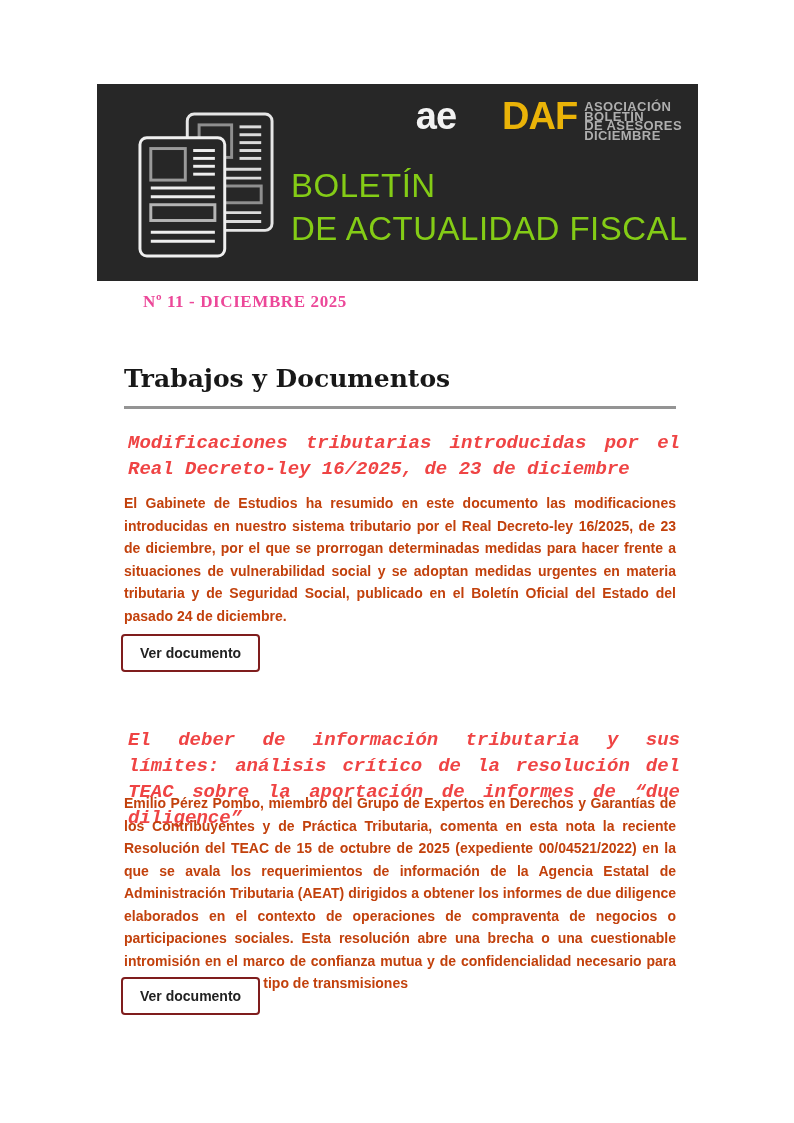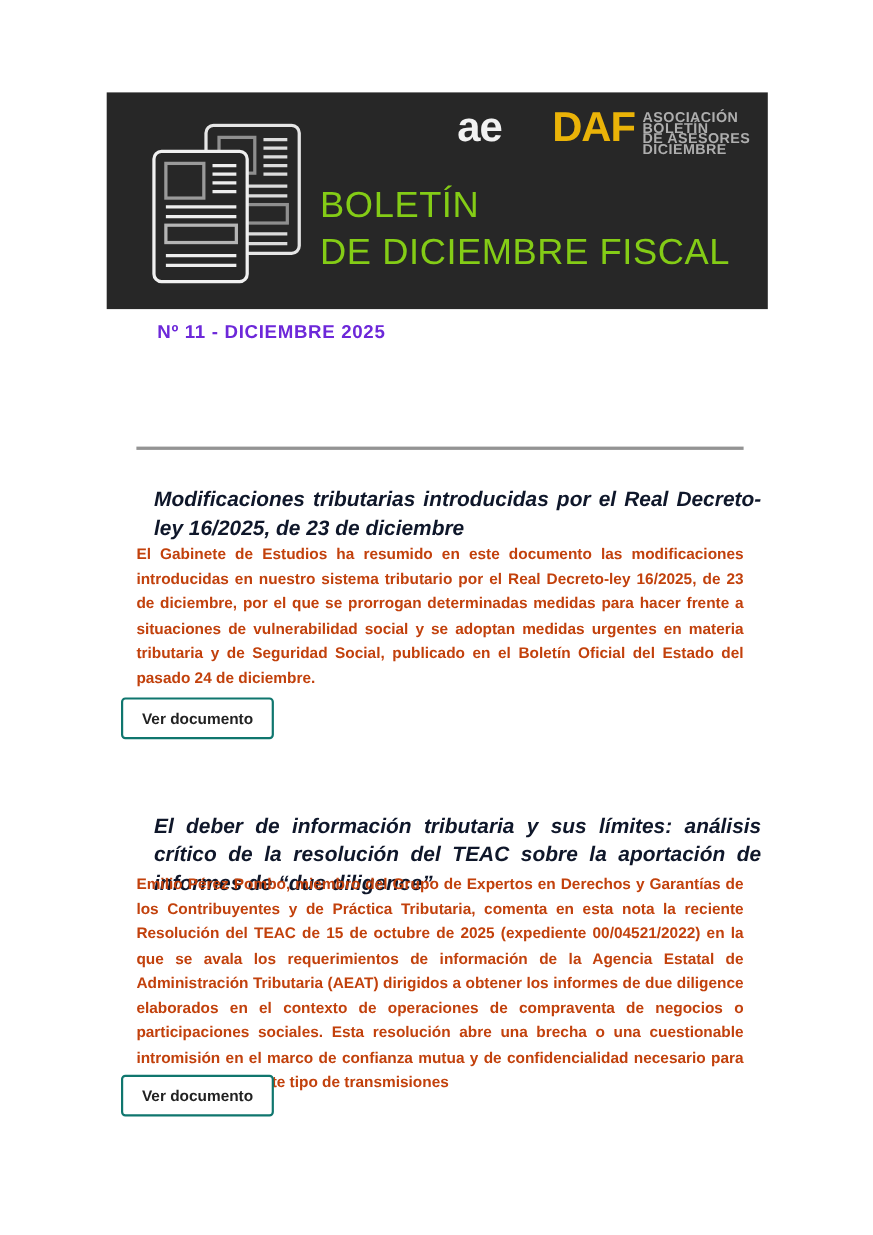--- a/index.html
+++ b/index.html
@@ -60,25 +60,25 @@
     font-weight: bold;
     color: #aeaeae;
     line-height: 9.5px;
     letter-spacing: 0.4px;
   }
   
   .issue {
     position: absolute;
     left: 143px;
     top: 292px;
-    font-family: Liberation Sans, sans-serif;
+    font-family: Liberation Serif, serif;
     font-weight: bold;
     font-size: 17px;
     letter-spacing: 0.6px;
-    color: #6d28d9;
+    color: #ec4899;
   }
   
   .section-heading {
     position: absolute;
     left: 124px;
     top: 364px;
     width: 552px;
     margin: 0;
     font-family: "DejaVu Serif", serif;
     font-weight: bold;
@@ -91,49 +91,49 @@
     top: 398px;
     width: 552px;
     height: 3px;
     border: none;
   }
   
   .article-title {
     position: absolute;
     left: 124px;
     width: 552px;
-    margin: 16px;
-    font-family: Liberation Sans, sans-serif;
+    margin: 4px;
+    font-family: Liberation Mono, monospace;
     font-style: italic;
     font-weight: bold;
     font-size: 19px;
     line-height: 26px;
-    color: #0f172a;
+    color: #ef4444;
     text-align: justify;
   }
   .article-body {
     position: absolute;
     left: 124px;
     width: 552px;
     margin: 0;
     font-family: "Liberation Sans", sans-serif;
     font-weight: bold;
     font-size: 14px;
     line-height: 22.5px;
     color: #c2410c;
     text-align: justify;
   }
   .view-doc-btn {
     position: absolute;
-    left: 110px;
+    left: 121px;
     box-sizing: border-box;
     height: 38px;
     padding: 0 17px;
     background: #ffffff;
-    border: 2px solid #0f766e;
+    border: 2px solid #7f1d1d;
     border-radius: 4px;
     font-family: "Liberation Sans", sans-serif;
     font-weight: bold;
     font-size: 14px;
     color: #222222;
     cursor: pointer;
   }
   .t1 { top: 426px; }
   .b1 { top: 492px; }
   .btn1 { top: 634px; }
@@ -175,37 +175,38 @@
         <line x1="14" y1="77" x2="79" y2="77" stroke="#eeeeee" stroke-width="3"></line>
         <line x1="14" y1="86" x2="79" y2="86" stroke="#eeeeee" stroke-width="3"></line>
         <rect x="14" y="94" width="65" height="16" stroke="#b5b5b5" stroke-width="3"></rect>
         <line x1="14" y1="122" x2="79" y2="122" stroke="#eeeeee" stroke-width="3"></line>
         <line x1="14" y1="131" x2="79" y2="131" stroke="#eeeeee" stroke-width="3"></line>
       </g>
     </svg>
 
     <div class="banner-title" style="color: #84cc16; margin-left: 28px;">
       <div>BOLETÍN</div>
-      <div>DE DICIEMBRE FISCAL</div>
+      <div>DE ACTUALIDAD FISCAL</div>
     </div>
 
     <div class="logo">
       <div class="logo-wordmark"><span class="logo-ae" style="color: rgb(242, 242, 242);">ae</span><span class="logo-daf" style="color: #eab308; margin-left: 46px;">DAF</span></div>
       <div class="logo-tagline">
         <div>ASOCIACIÓN</div>
         <div>BOLETÍN</div>
         <div>DE ASESORES</div>
         <div>DICIEMBRE</div>
       </div>
     </div>
 
   </header>
 
   <div class="issue">Nº 11 - DICIEMBRE 2025</div>
 
+  <h1 class="section-heading">Trabajos y Documentos</h1>
   <hr class="section-rule" style="background: rgb(148, 148, 148);">
 
   <article>
     <h2 class="article-title t1">Modificaciones tributarias introducidas por el Real Decreto-ley 16/2025, de 23 de diciembre</h2>
     <p class="article-body b1">El Gabinete de Estudios ha resumido en este documento las modificaciones introducidas en nuestro sistema tributario por el Real Decreto-ley 16/2025, de 23 de diciembre, por el que se prorrogan determinadas medidas para hacer frente a situaciones de vulnerabilidad social y se adoptan medidas urgentes en materia tributaria y de Seguridad Social, publicado en el Boletín Oficial del Estado del pasado 24 de diciembre.</p>
     <button class="view-doc-btn btn1">Ver documento</button>
   </article>
 
   <article>
     <h2 class="article-title t2">El deber de información tributaria y sus límites: análisis crítico de la resolución del TEAC sobre la aportación de informes de “due diligence”</h2>

